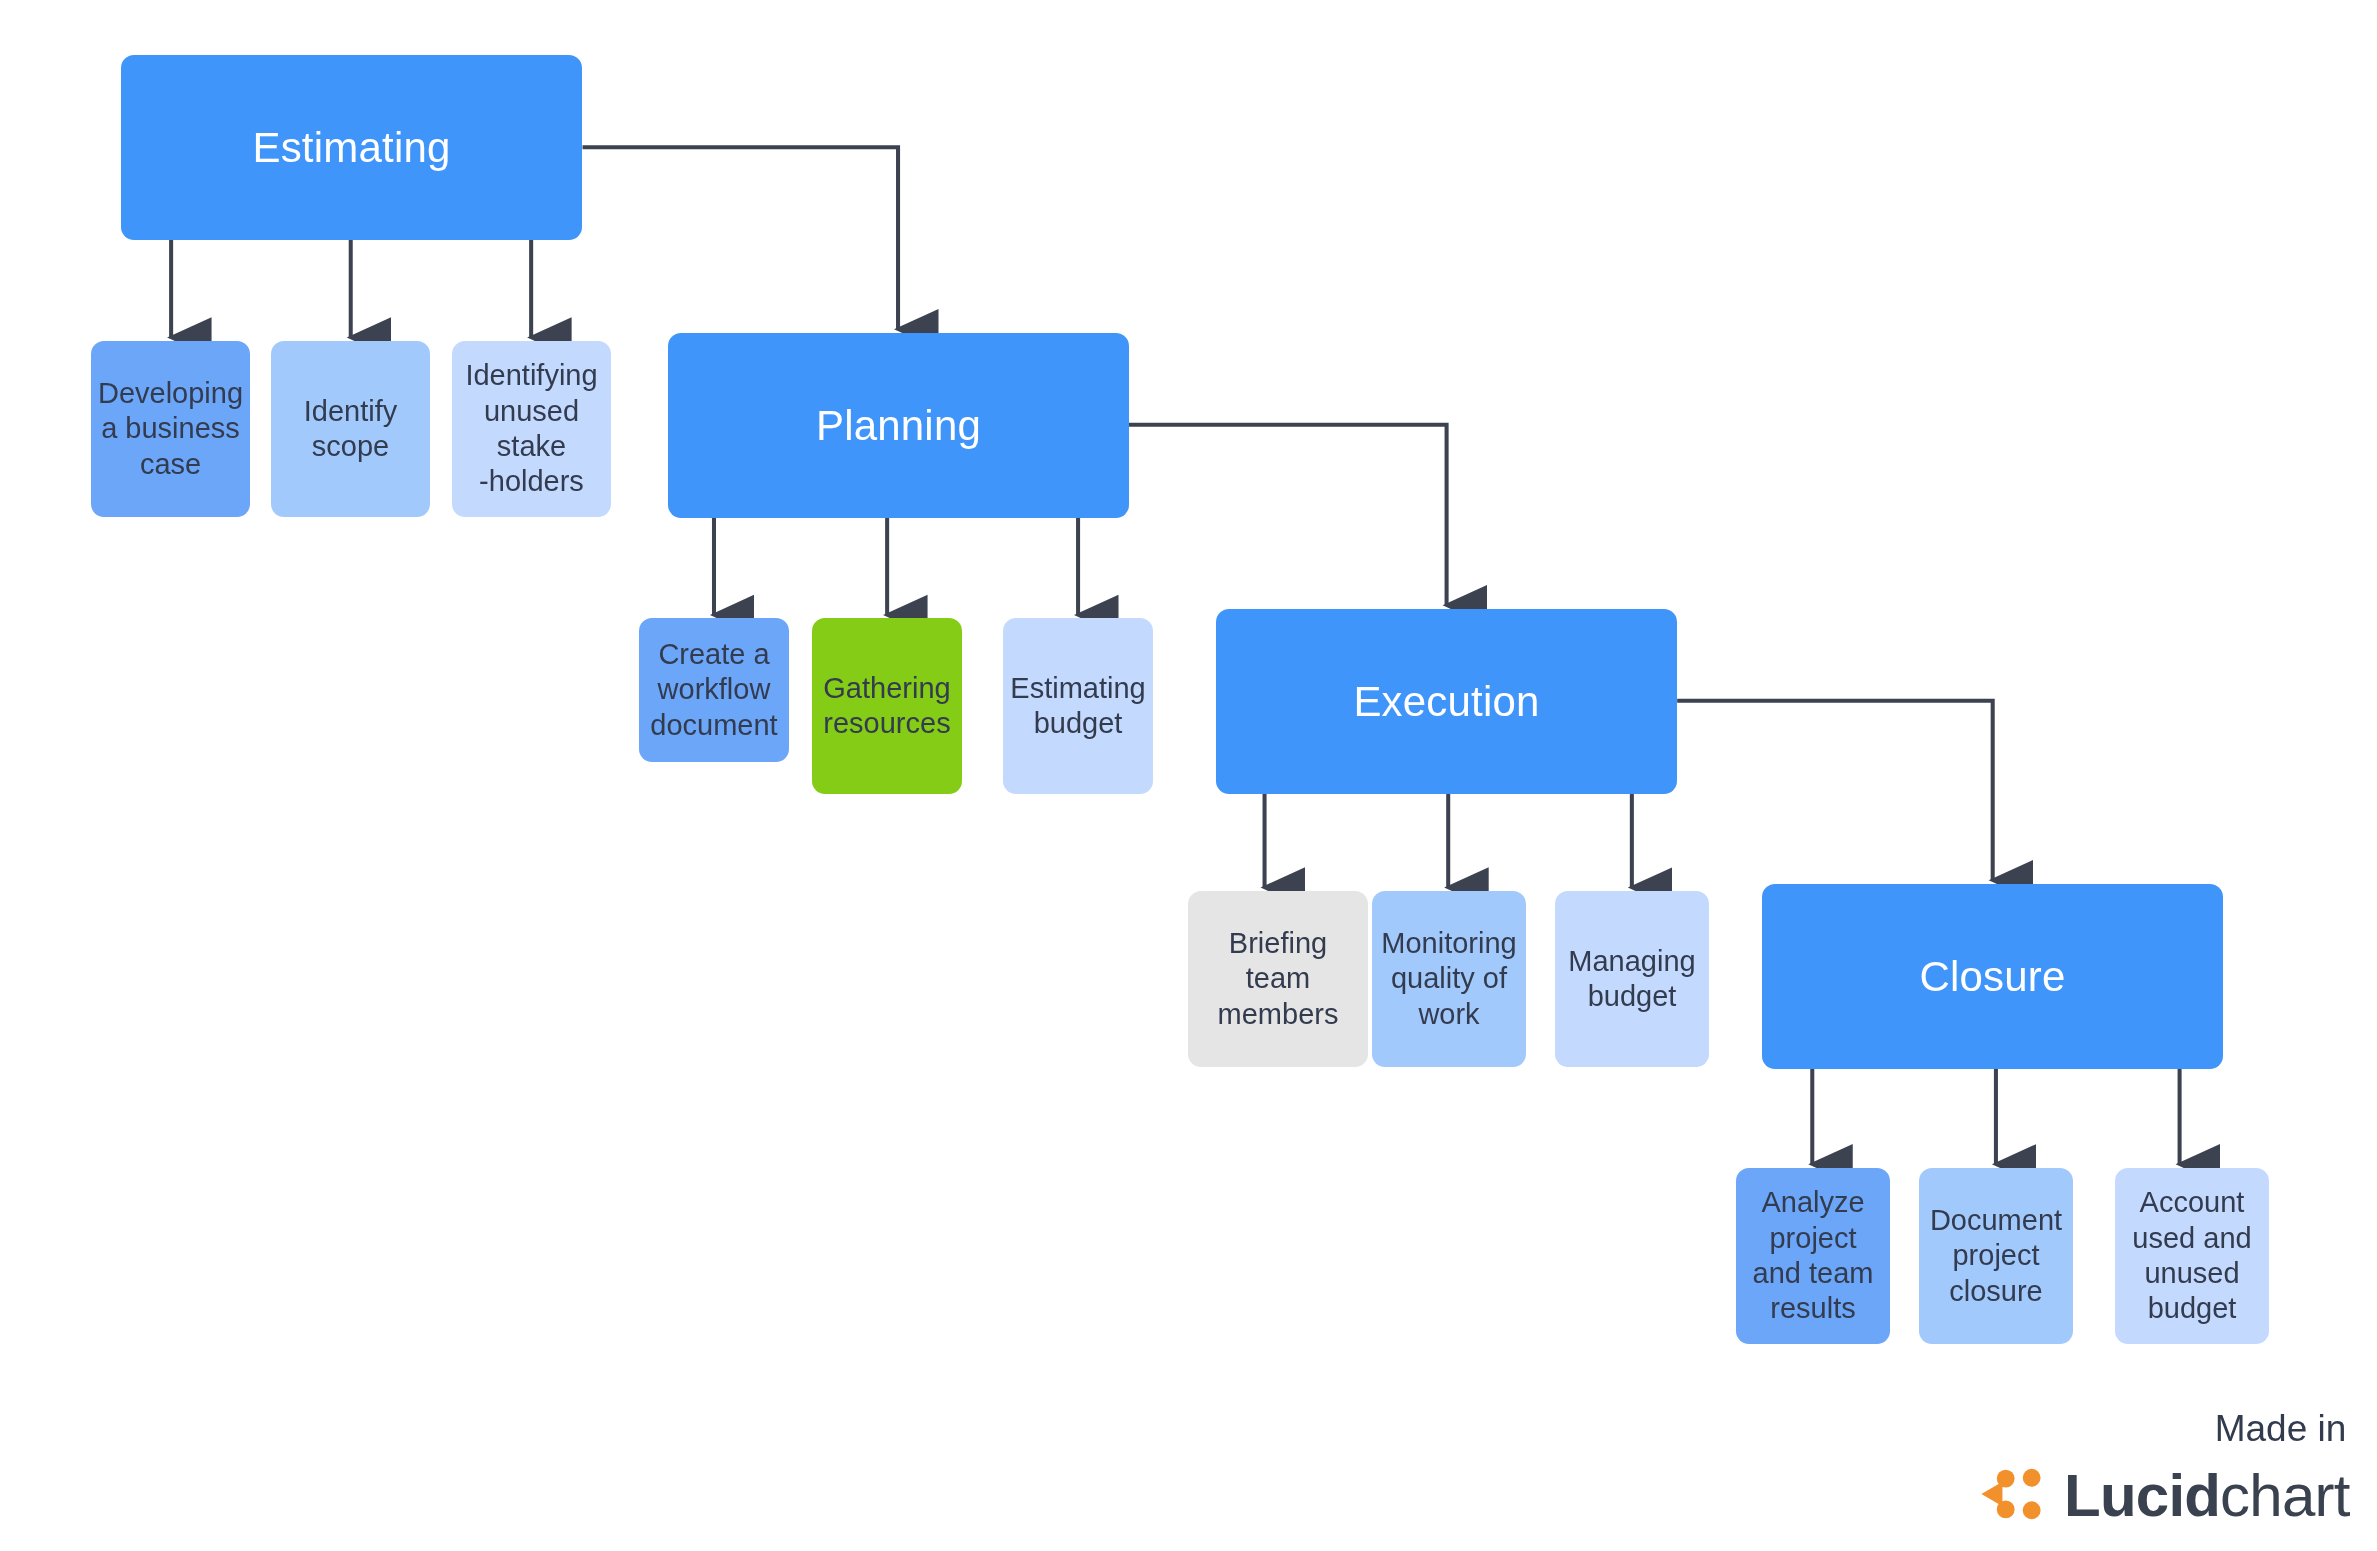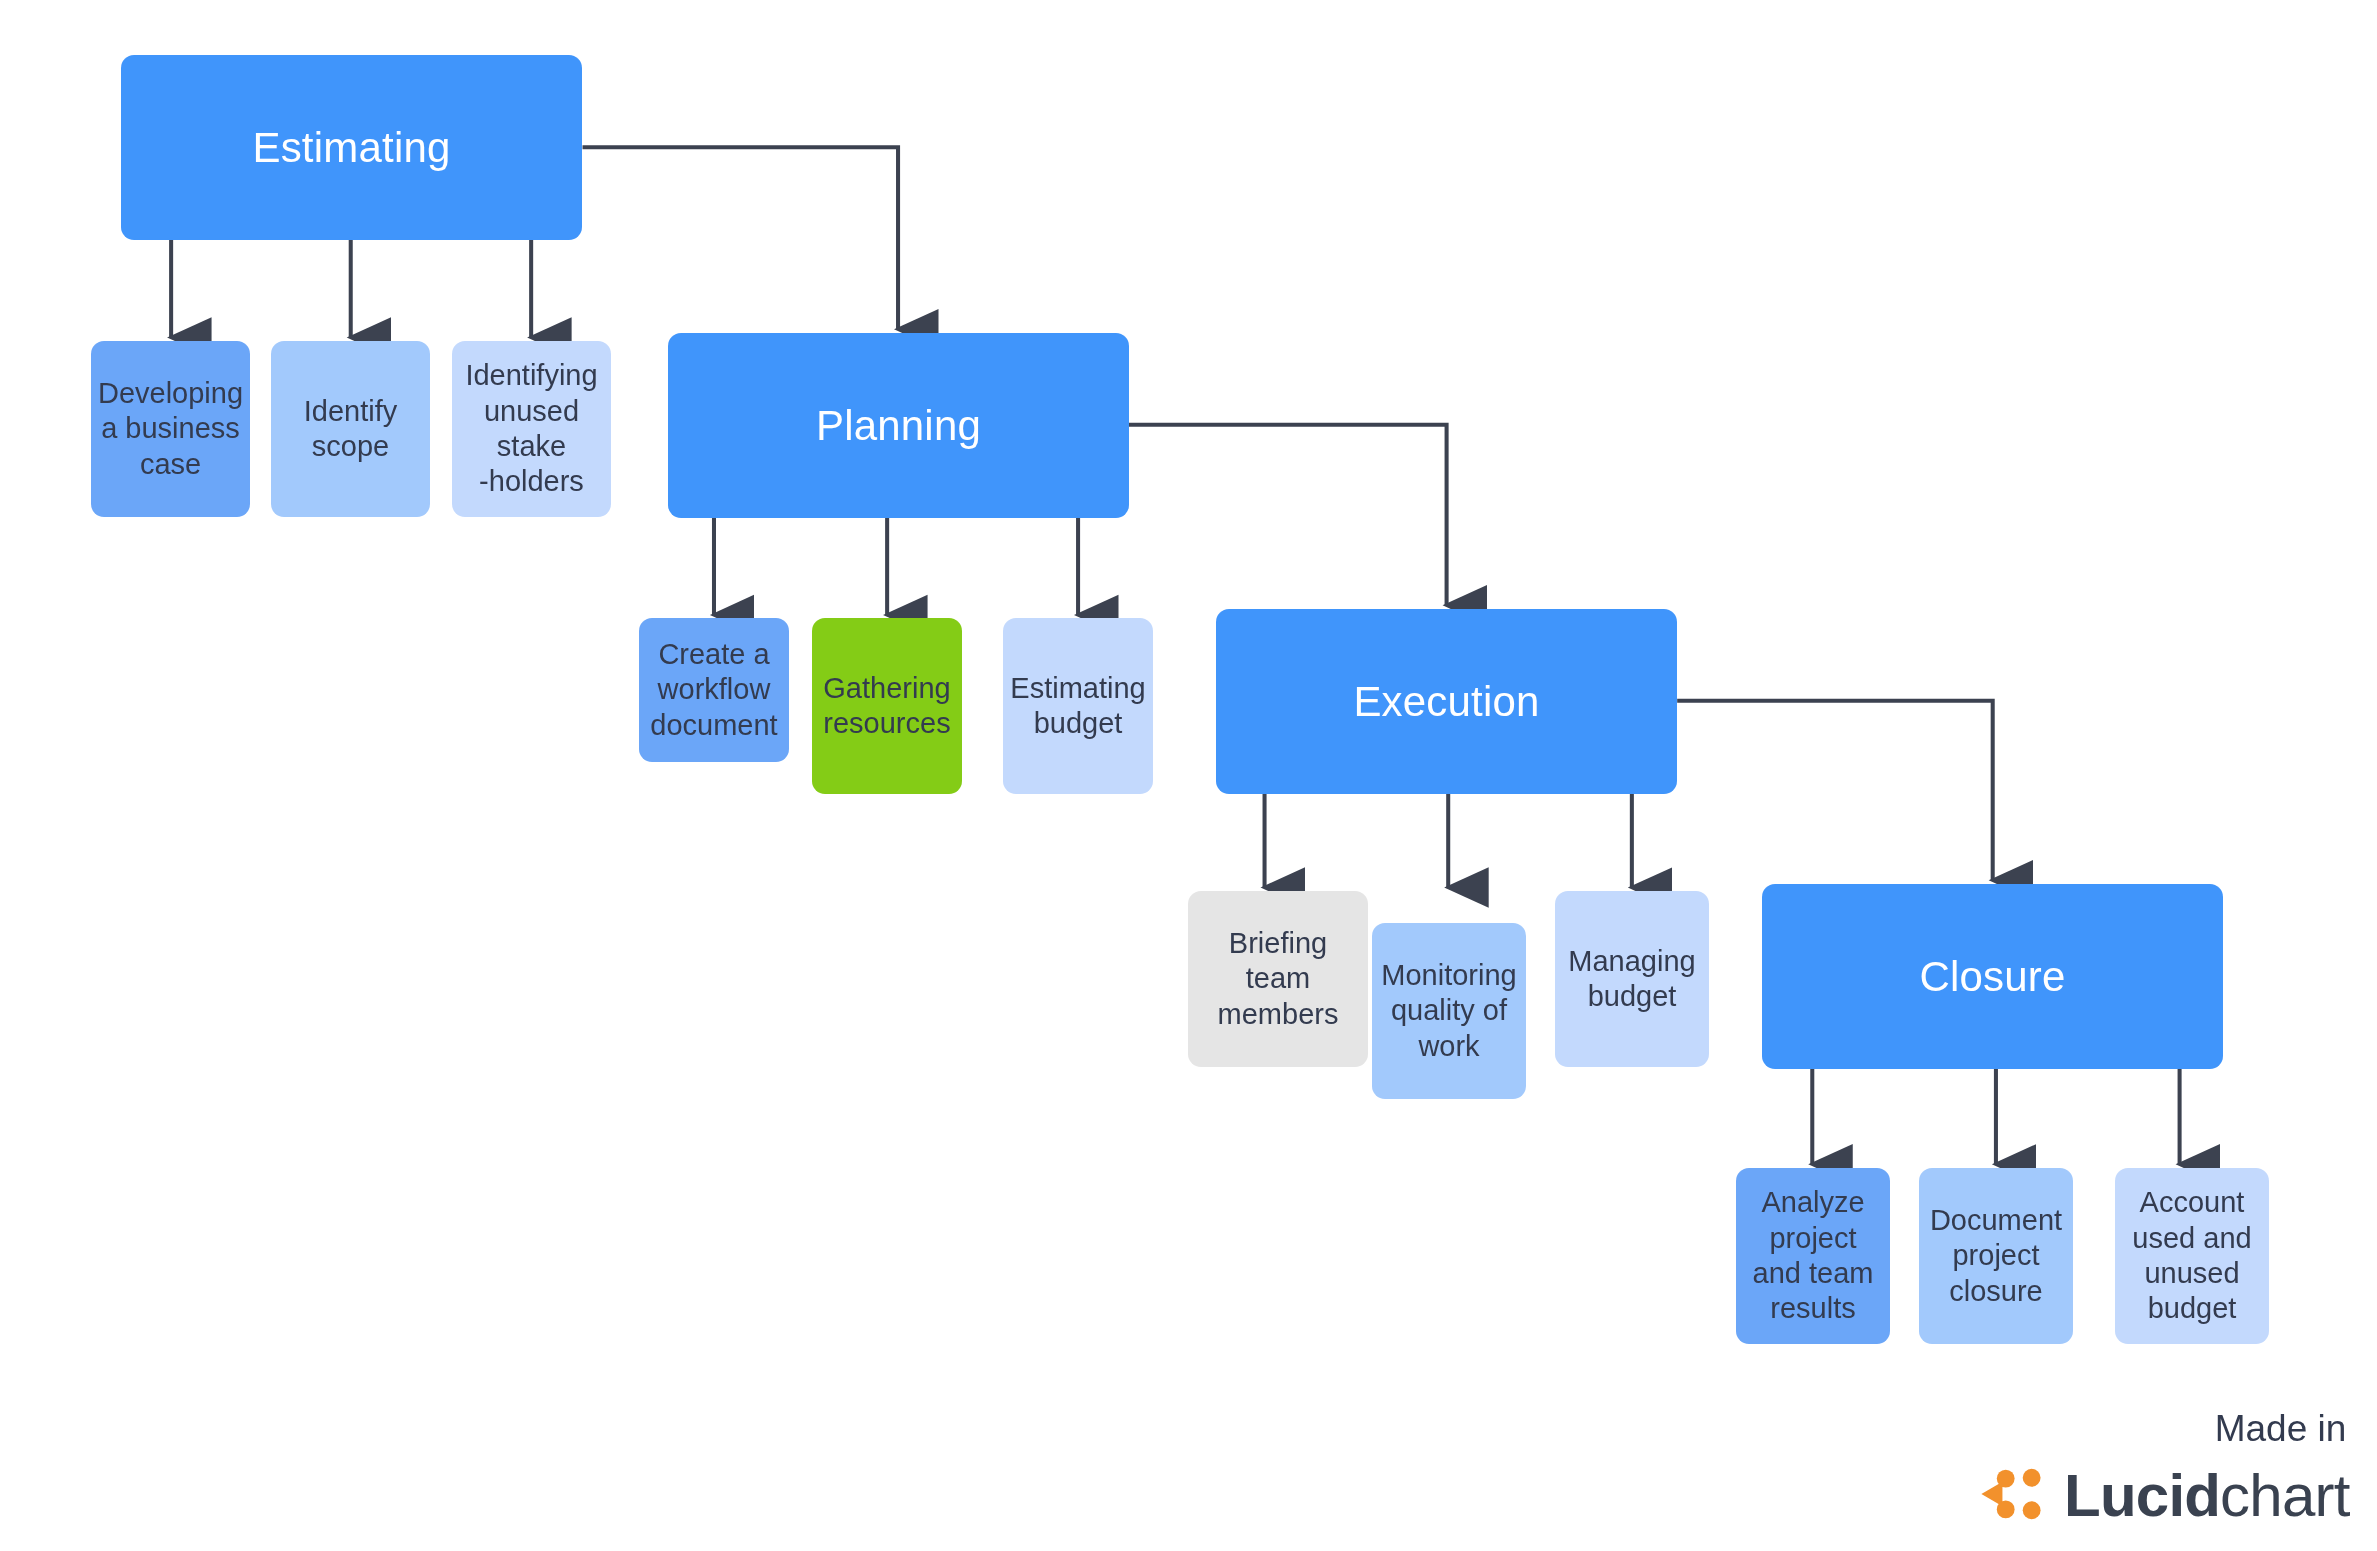--- a/index.html
+++ b/index.html
@@ -128,21 +128,21 @@
 workflow
 document</div>
       <div class="node task" style="background: #84cc16; left: 812px; top: 618px; width: 150px; height: 176px;">Gathering
 resources</div>
       <div class="node task" style="background: rgb(195, 217, 253); left: 1003px; top: 618px; width: 150px; height: 176px;">Estimating
 budget</div>
       <div class="node stage" style="background: rgb(64, 149, 251); left: 1216px; top: 609px; width: 461px; height: 185px;">Execution</div>
       <div class="node task" style="background: #e5e5e5; left: 1188px; top: 891px; width: 180px; height: 176px;">Briefing
 team
 members</div>
-      <div class="node task" style="background: rgb(162, 201, 252); left: 1372px; top: 891px; width: 154px; height: 176px; margin-top: 32px;">Monitoring
+      <div class="node task" style="background: rgb(162, 201, 252); left: 1372px; top: 891px; width: 154px; height: 176px;">Monitoring
 quality of
 work</div>
       <div class="node task" style="background: rgb(195, 217, 253); left: 1555px; top: 891px; width: 154px; height: 176px;">Managing
 budget</div>
       <div class="node stage" style="background: rgb(64, 149, 251); left: 1762px; top: 884px; width: 461px; height: 185px;">Closure</div>
       <div class="node task" style="background: rgb(107, 166, 248); left: 1736px; top: 1168px; width: 154px; height: 176px;">Analyze
 project
 and team
 results</div>
       <div class="node task" style="background: rgb(162, 201, 252); left: 1919px; top: 1168px; width: 154px; height: 176px;">Document

